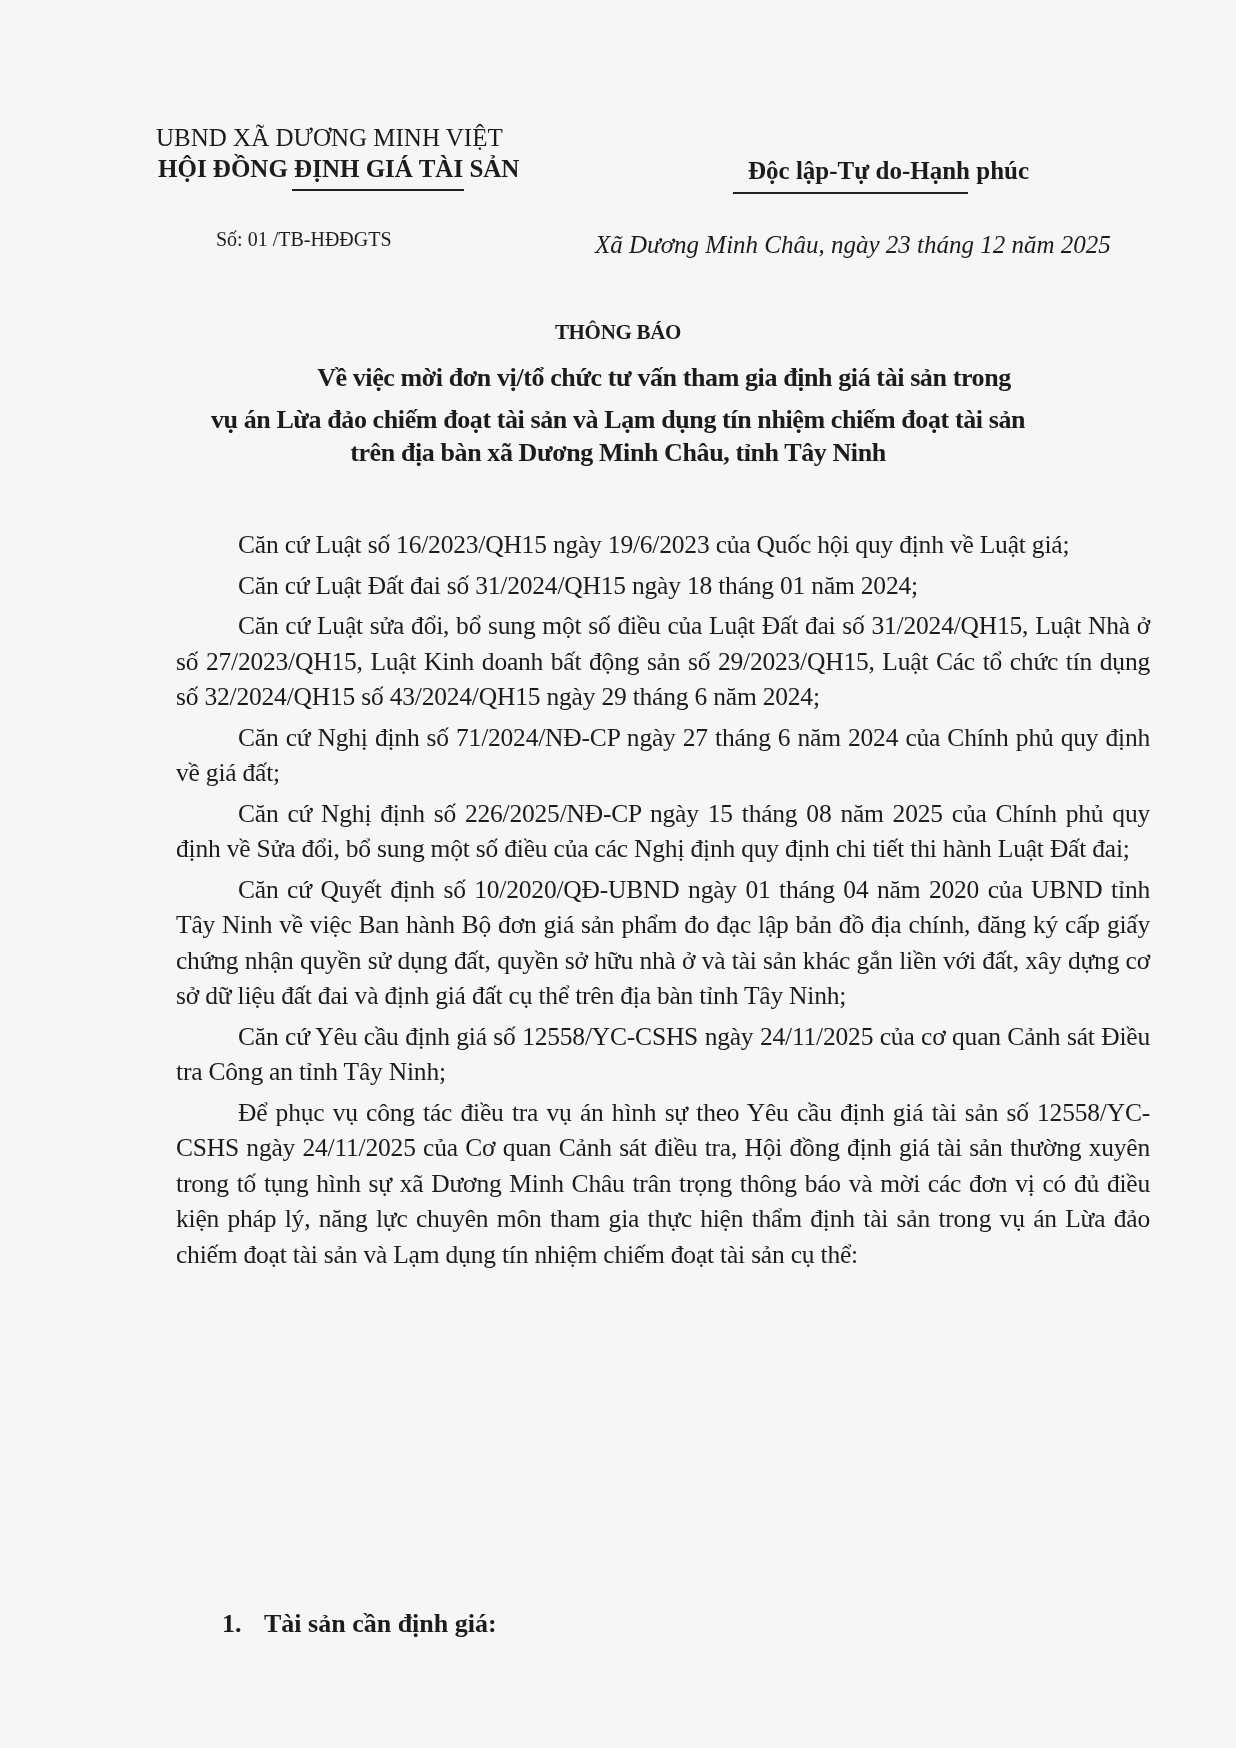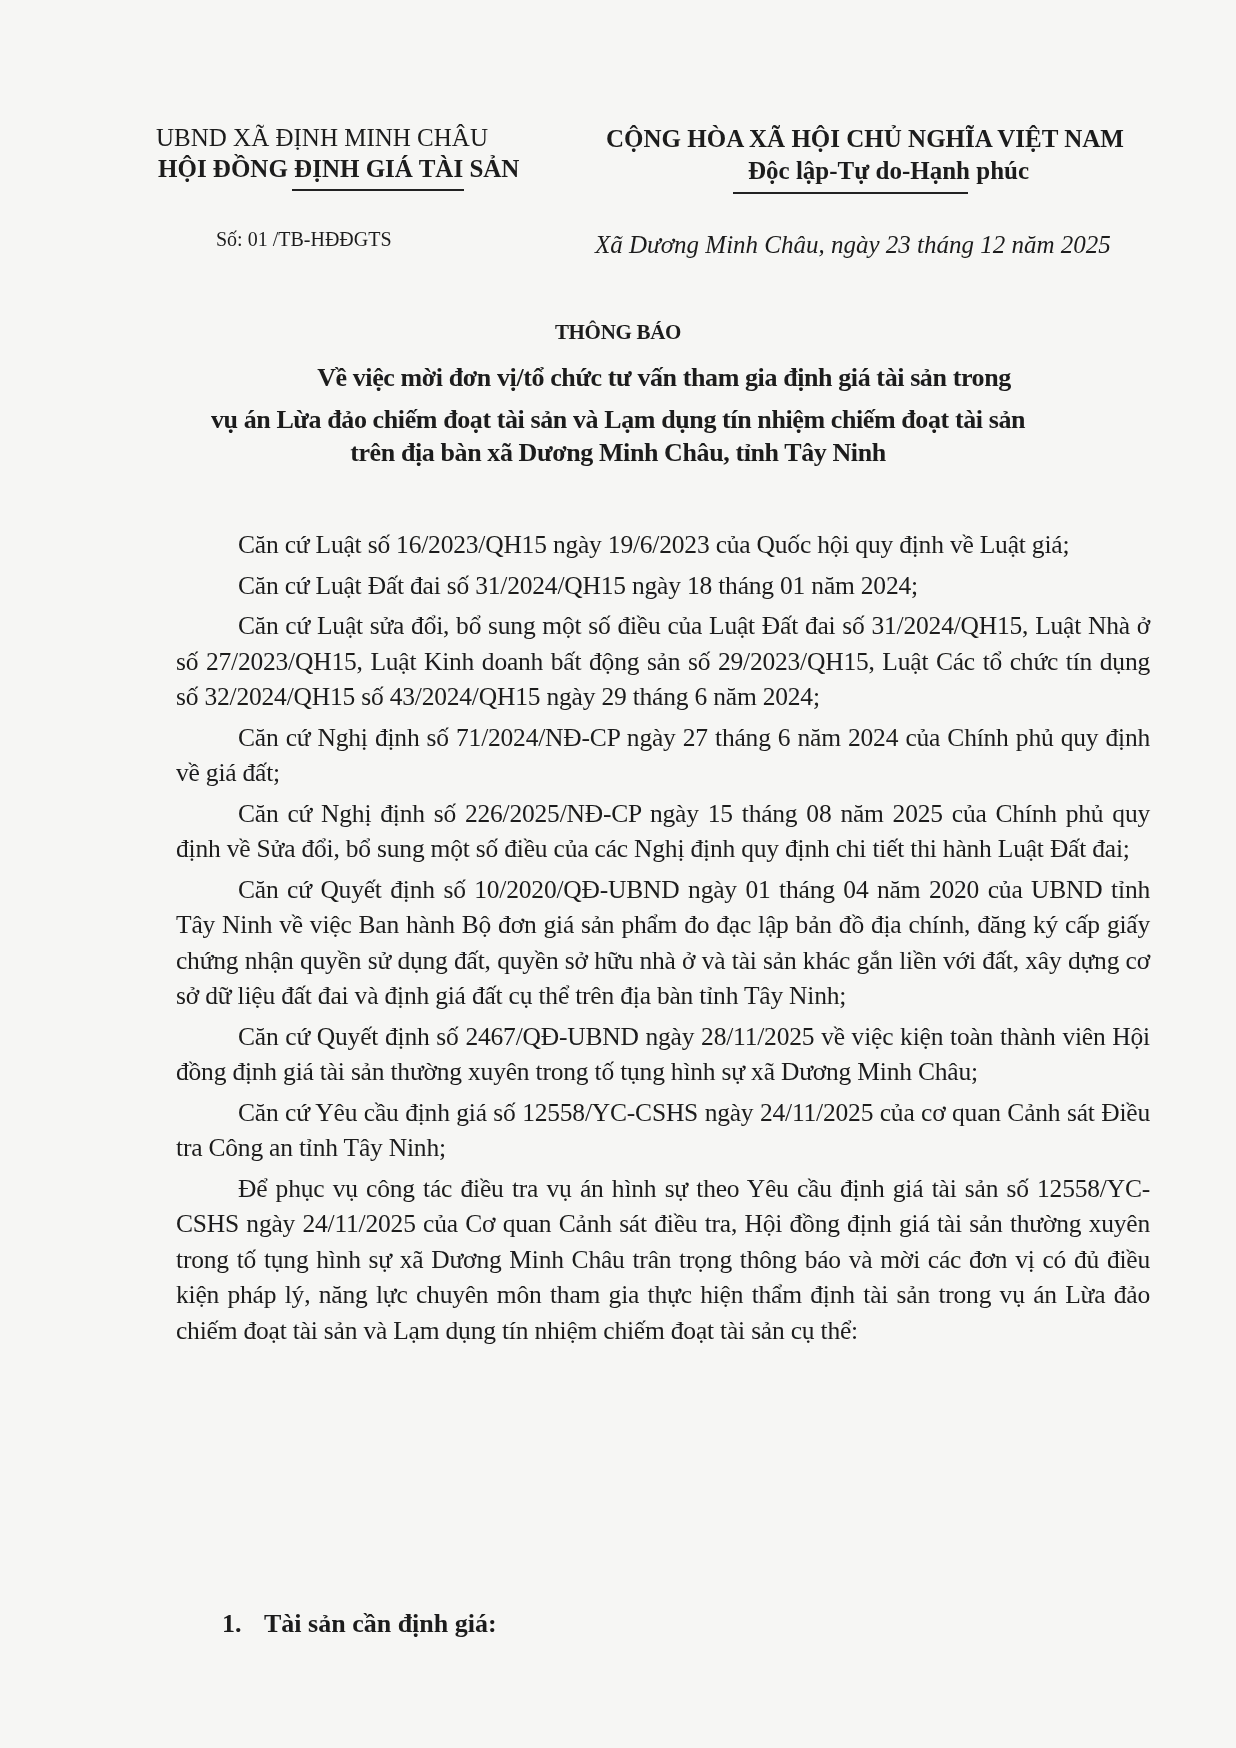--- a/index.html
+++ b/index.html
@@ -37,43 +37,41 @@
     position: absolute; left: 222px; top: 1609px;
     font-size: 26px; font-weight: bold;
   }
   .section-heading .num { display: inline-block; width: 42px; }
 </style>
 </head>
 <body>
 
 <div class="page">
 
-  <div class="abs left-org-1">UBND XÃ ĐỊNH MINH CHÂU</div>
+  <div class="abs left-org-1">UBND XÃ DƯƠNG MINH VIỆT</div>
   <div class="abs left-org-2">HỘI ĐỒNG ĐỊNH GIÁ TÀI SẢN</div>
   <div class="left-rule"></div>
   <div class="abs doc-number">Số:  01 /TB-HĐĐGTS</div>
 
-  <div class="abs right-nation">CỘNG HÒA XÃ HỘI CHỦ NGHĨA VIỆT NAM</div>
   <div class="abs right-motto">Độc lập-Tự do-Hạnh phúc</div>
   <div class="right-rule"></div>
   <div class="abs place-date">Xã Dương Minh Châu, ngày 23 tháng 12 năm 2025</div>
 
   <div class="abs title">THÔNG BÁO</div>
   <div class="abs subtitle sub1">Về việc mời đơn vị/tổ chức tư vấn tham gia định giá tài sản trong</div>
   <div class="abs subtitle sub2">vụ án Lừa đảo chiếm đoạt tài sản và Lạm dụng tín nhiệm chiếm đoạt tài sản</div>
   <div class="abs subtitle sub3">trên địa bàn xã Dương Minh Châu, tỉnh Tây Ninh</div>
 
   <div class="body">
     <p>Căn cứ Luật số 16/2023/QH15 ngày 19/6/2023 của Quốc hội quy định về Luật giá;</p>
     <p>Căn cứ  Luật Đất đai số 31/2024/QH15 ngày 18 tháng 01 năm 2024;</p>
     <p>Căn cứ Luật sửa đổi, bổ sung một số điều của Luật Đất đai số 31/2024/QH15, Luật Nhà ở số 27/2023/QH15, Luật Kinh doanh bất động sản số 29/2023/QH15, Luật Các tổ chức tín dụng số 32/2024/QH15 số 43/2024/QH15 ngày 29 tháng 6 năm 2024;</p>
     <p>Căn cứ Nghị định số 71/2024/NĐ-CP ngày 27 tháng 6 năm 2024 của Chính phủ quy định về giá đất;</p>
     <p>Căn cứ Nghị định số 226/2025/NĐ-CP ngày 15 tháng 08 năm 2025 của Chính phủ quy định về Sửa đổi, bổ sung một số điều của các Nghị định quy định chi tiết thi hành Luật Đất đai;</p>
     <p>Căn cứ Quyết định số 10/2020/QĐ-UBND ngày 01 tháng 04 năm 2020 của UBND tỉnh Tây Ninh về việc Ban hành Bộ đơn giá sản phẩm đo đạc lập bản đồ địa chính, đăng ký cấp giấy chứng nhận quyền sử dụng đất, quyền sở hữu nhà ở và tài sản khác gắn liền với đất, xây dựng cơ sở dữ liệu đất đai và định giá đất cụ thể trên địa bàn tỉnh Tây Ninh;</p>
-    <p>Căn cứ Quyết định số 2467/QĐ-UBND ngày 28/11/2025 về việc kiện toàn thành viên Hội đồng định giá tài sản thường xuyên trong tố tụng hình sự xã Dương Minh Châu;</p>
     <p>Căn cứ Yêu cầu định giá số 12558/YC-CSHS ngày 24/11/2025 của cơ quan Cảnh sát Điều tra Công an tỉnh Tây Ninh;</p>
     <p class="tight">Để phục vụ công tác điều tra vụ án hình sự theo Yêu cầu định giá tài sản số 12558/YC-CSHS ngày 24/11/2025 của Cơ quan Cảnh sát điều tra, Hội đồng định giá tài sản thường xuyên trong tố tụng hình sự xã Dương Minh Châu trân trọng thông báo và mời các đơn vị có đủ điều kiện pháp lý, năng lực chuyên môn tham gia thực hiện thẩm định tài sản trong vụ án Lừa đảo chiếm đoạt tài sản và Lạm dụng tín nhiệm chiếm đoạt tài sản cụ thể:</p>
   </div>
 
   <div class="section-heading">
     <span class="num">1.</span><span>Tài sản cần định giá:</span>
   </div>
 
 </div>
 

